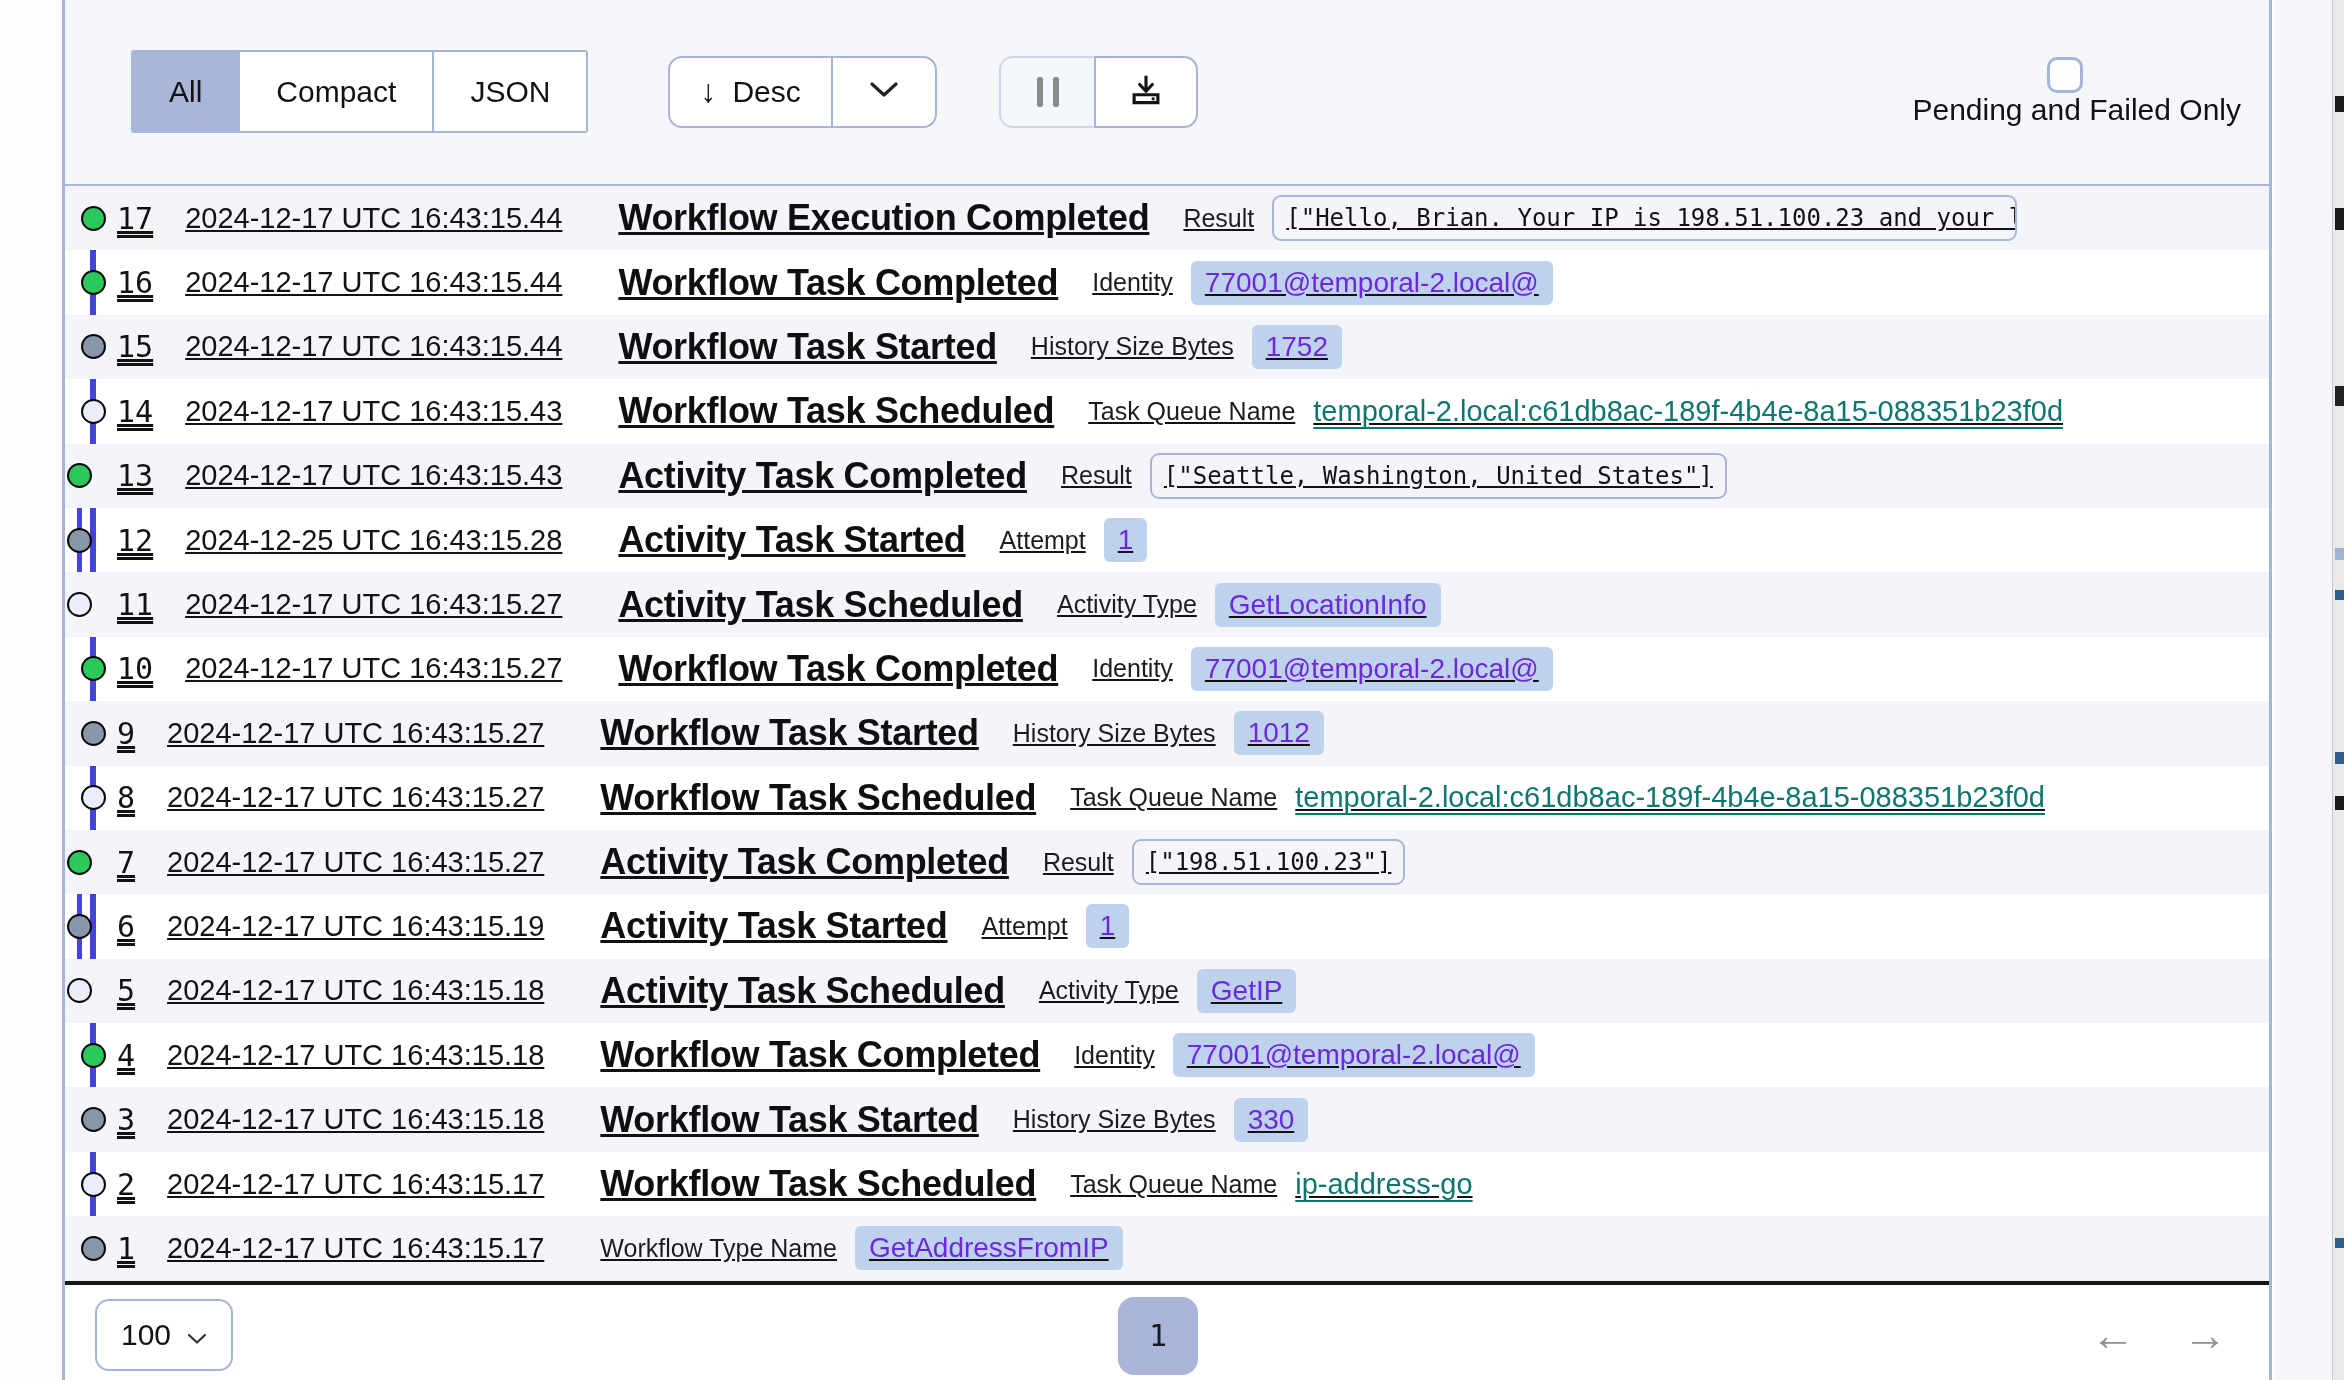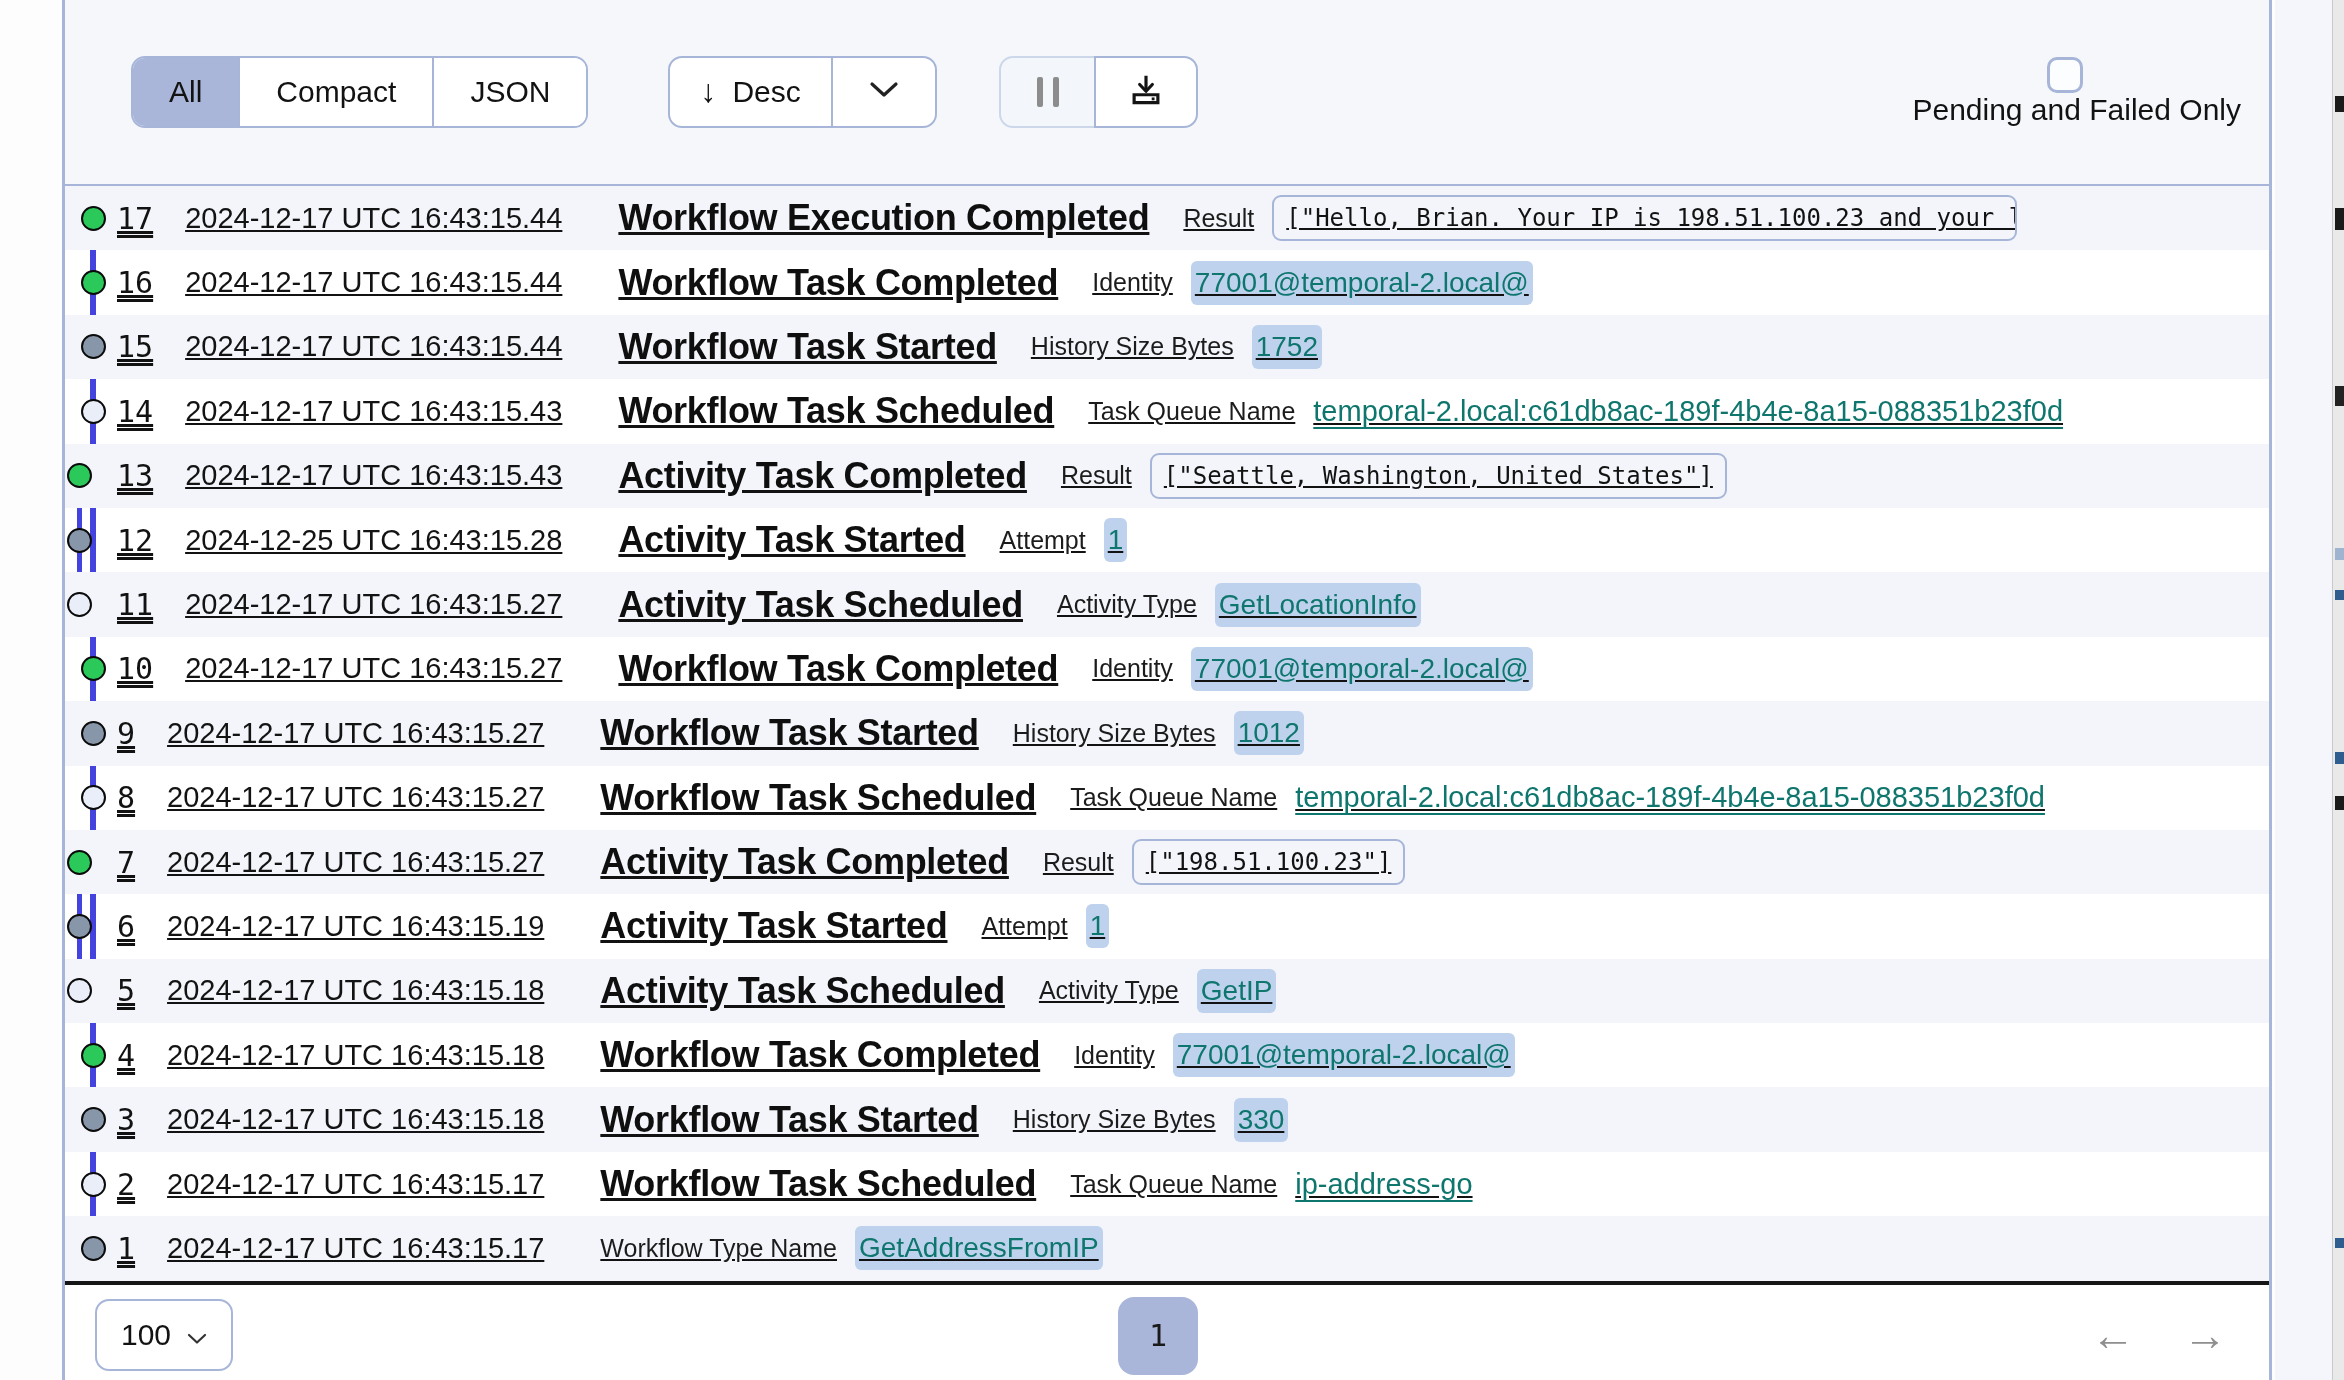--- a/index.html
+++ b/index.html
@@ -7,21 +7,21 @@
     font-family: "Liberation Sans", sans-serif; color: #121212; overflow: hidden; }
   .app { position: relative; width: 2344px; height: 1380px; overflow: hidden; background: #fdfdfe; }
 
   
   .panel { position: absolute; left: 62px; top: -30px; width: 2210px; height: 1470px;
     border: 3px solid #a7b6d8; border-radius: 20px; background: #ffffff; overflow: hidden; }
 
   
   .toolbar { height: 213px; background: #f5f7fb; border-bottom: 2px solid #a7b6d8;
     display: flex; align-items: center; padding-top: 26px; position: relative; }
-  .seggroup { display: flex; height: 72px; border: 2.5px solid #a7b6d8; border-radius: 14px;
+  .seggroup { display: flex; height: 83px; border: 2.5px solid #a7b6d8; border-radius: 3px;
     overflow: hidden; background: #fff; margin-left: 66px; }
   .seg { display: flex; align-items: center; justify-content: center; padding: 0 36px;
     font-size: 30px; color: #121212; background: #fff; cursor: pointer; }
   .seg + .seg { border-left: 2.5px solid #a7b6d8; }
   .seg.active { background: #a9b6d9; }
   .sortgroup { display: flex; height: 72px; border: 2.5px solid #a7b6d8; border-radius: 14px;
     overflow: hidden; background: #fff; margin-left: 80px; }
   .sort-main { display: flex; align-items: center; gap: 16px; padding: 0 30px; font-size: 30px; }
   .sort-arrow { font-size: 32px; font-weight: 500; }
   .sort-chev { display: flex; align-items: center; justify-content: center; width: 104px;
@@ -53,21 +53,21 @@
   .dot.main { left: 15.5px; }
   .dot.branch { left: 1.5px; }
   .dot.green { background: #2bc85a; }
   .dot.gray { background: #8896aa; }
   .dot.hollow { background: #e9eef8; }
   .num { font-family: "DejaVu Sans Mono", monospace; font-size: 30px; color: #121212;
     text-decoration: underline; text-underline-offset: 6px; margin-right: 32px; }
   .ts { font-size: 29px; color: #131313; margin-right: 56px; }
   .ename { font-size: 36px; font-weight: 650; letter-spacing: -0.3px; color: #0f0f0f; margin-right: 34px; }
   .elabel { font-size: 25px; color: #1c1c1c; margin-right: 18px; }
-  .val-badge { font-size: 28px; background: #bed2ee; border-radius: 6px; padding: 6px 4px; color: #0f766e; text-align: center; }
+  .val-badge { font-size: 28px; background: #bed2ee; border-radius: 6px; padding: 6px 14px; color: #6d28d9; text-align: center; }
   .val-code { font-family: "DejaVu Sans Mono", monospace; font-size: 24px; border: 2.5px solid #a7b6d8;
     border-radius: 9px; padding: 7px 12px; color: #121212; background: transparent; overflow: hidden; }
   .val-code.clip { max-width: 745px; }
   .val-link { font-size: 29px; color: #0f766e; text-decoration: underline; text-underline-offset: 6px; text-align: center; }
 
   
   .footer { height: 100px; background: #fff; display: flex; align-items: center; position: relative; }
   .page-size { margin-left: 30px; width: 138px; height: 72px; border: 2.5px solid #a7b6d8;
     border-radius: 14px; background: #fff; display: flex; align-items: center; justify-content: center;
     gap: 16px; font-size: 30px; }

